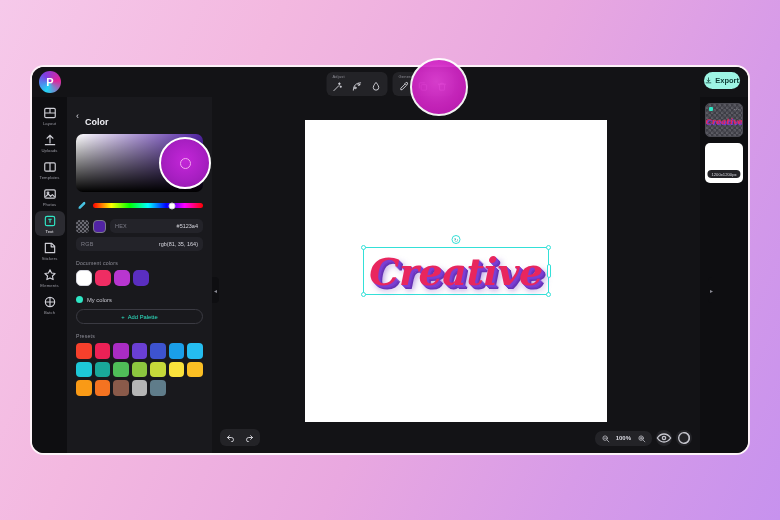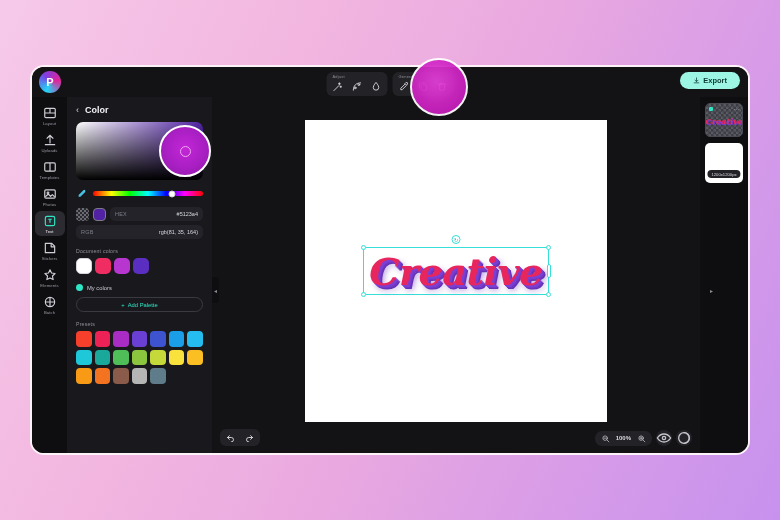--- a/index.html
+++ b/index.html
@@ -89,21 +89,21 @@
 
   #export-btn {
     position: absolute;
     right: 8px; top: 5px;
     background: #9df5e4;
     color: #0d3b34;
     font-size: 7.5px;
     font-weight: bold;
     border: none;
     border-radius: 10px;
-    padding: 4px 13px;
+    padding: 4px 1px;
     display: flex; align-items: center; gap: 3px;
     cursor: pointer;
   }
   #export-btn svg { width: 7px; height: 7px; }
 
   
   #body-row { flex: 1; display: flex; min-height: 0; position: relative; }
 
   
   #rail {
@@ -144,21 +144,21 @@
     flex-shrink: 0;
     padding: 8px 9px 0 9px;
     position: relative;
     overflow: hidden;
   }
   #panel-head {
     display: flex; align-items: center; gap: 6px;
     margin-bottom: 7px;
   }
   #panel-back { color: #d9d9e0; font-size: 9px; cursor: pointer; line-height: 1; }
-  #panel-title { color: #f0f0f5; font-size: 9px; font-weight: bold; }
+  #panel-title { color: #f0f0f5; font-size: 9px; font-weight: bold; margin-top: 12px; }
 
   #sv-field {
     height: 58px;
     border-radius: 7px;
     position: relative;
     background:
       linear-gradient(to top, #000 0%, rgba(0,0,0,0) 100%),
       linear-gradient(to right, #fff 0%, rgba(255,255,255,0) 100%),
       #5123a4;
     overflow: visible;

